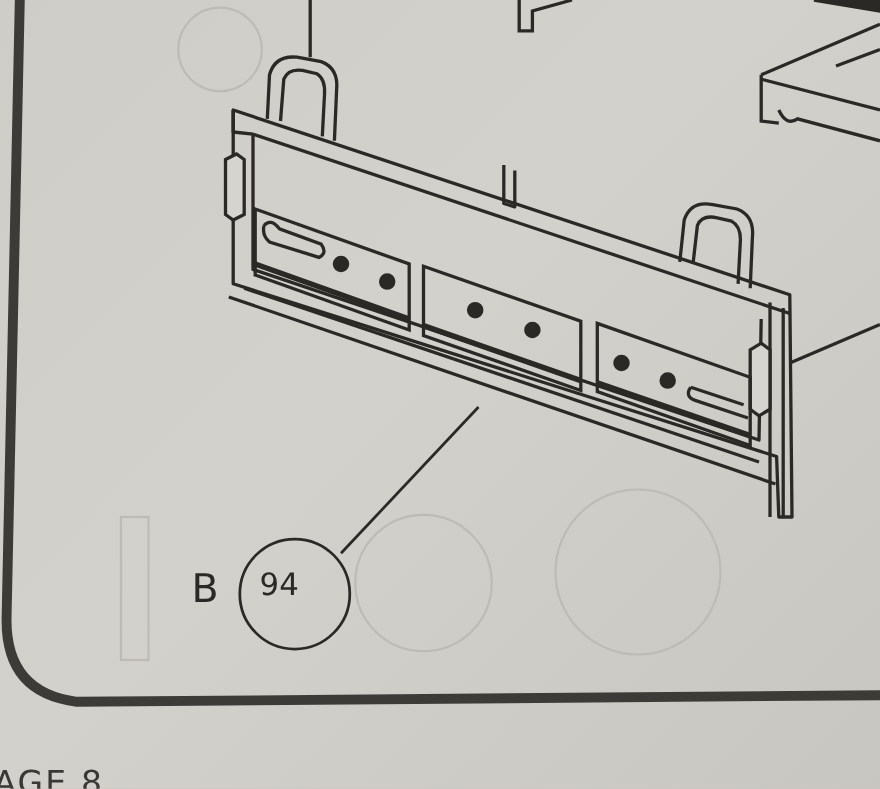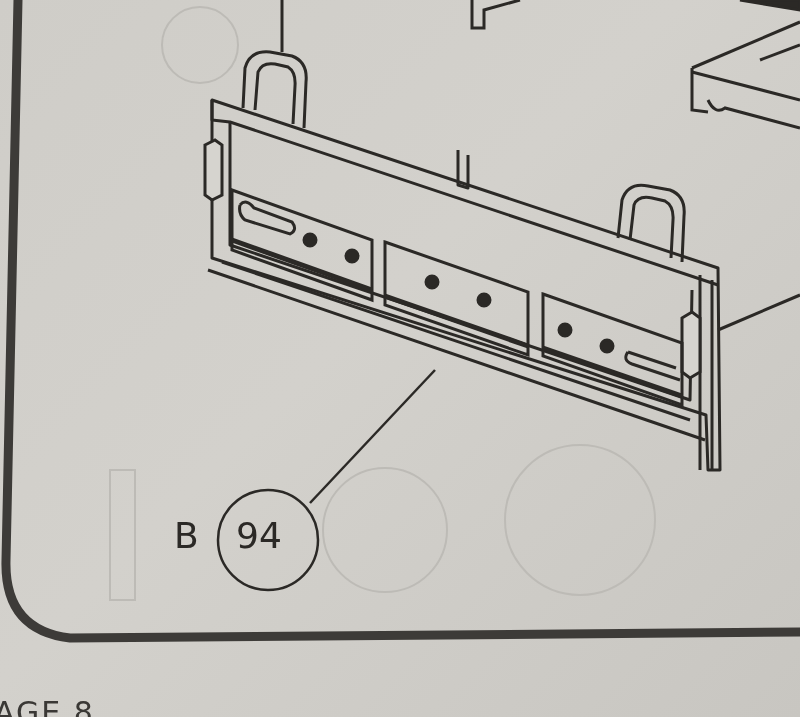--- a/index.html
+++ b/index.html
@@ -85,16 +85,16 @@
       <path d="M 628 352 Q 622 360 632 364 L 680 380 M 628 352 L 676 368"></path>
     </g>
 
     <line x1="435" y1="370" x2="310" y2="503" stroke="#2b2926" stroke-width="2.5"></line>
 
     <circle cx="268" cy="540" r="50" fill="none" stroke="#2b2926" stroke-width="2.5"></circle>
   </svg>
 
   <div style="position:absolute; left:174px; top:518px; font-family:'DejaVu Sans', sans-serif; font-size:36px; color:#2b2926; line-height:1;">B</div>
 
-  <div style="position:absolute; left:236px; top:518px; font-family:'DejaVu Sans', sans-serif; font-size:36px; color:#2b2926; line-height:1;text-align:right;">94</div>
+  <div style="position:absolute; left:236px; top:518px; font-family:'DejaVu Sans', sans-serif; font-size:28px; color:#2b2926; line-height:1;text-align:right;">94</div>
 
   <div style="position:absolute; left:-6px; top:698px; font-family:'DejaVu Sans', sans-serif; font-size:30px; color:#3a3835; letter-spacing:2px; line-height:1;">AGE 8</div>
 </div>
 
 </body></html>

